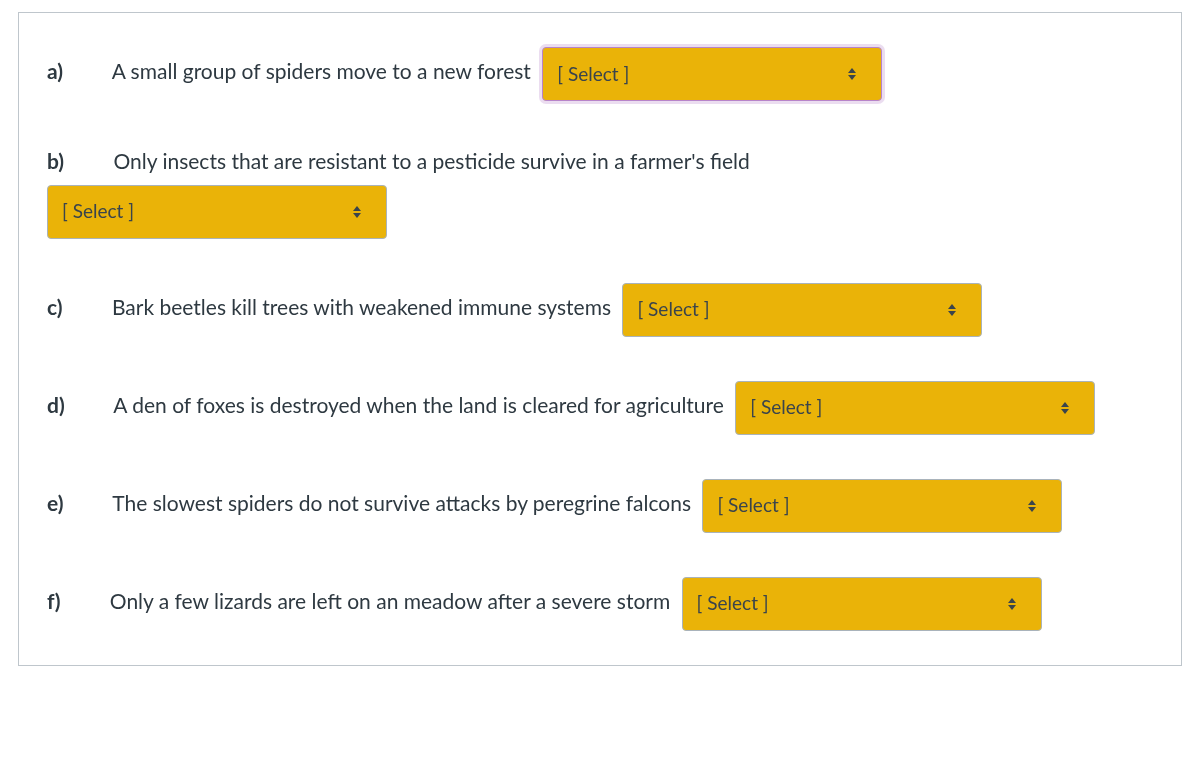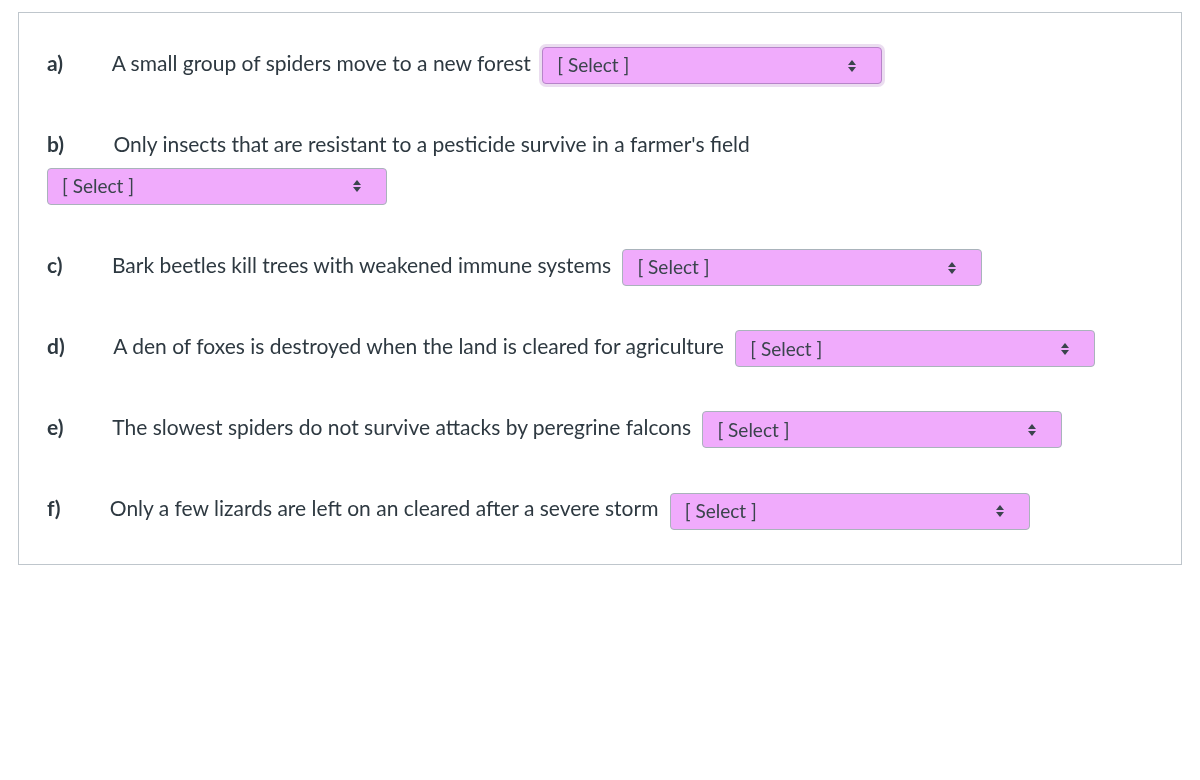--- a/index.html
+++ b/index.html
@@ -32,25 +32,25 @@
   .row:last-child { margin-bottom: 4px; }
   .qlabel { font-weight: 700; }
   .qtext  { font-weight: 400; margin-left: 44px; }
 
   .select-wrap {
     display: inline-flex;
     align-items: center;
     vertical-align: middle;
     border: 1px solid #a9b3bb;
     border-radius: 4px;
-    height: 37px;
+    height: 54px;
     padding: 0 24px 0 14px;
     min-width: 340px;
     position: relative;
-    background: #f0abfc;
+    background: #eab308;
     margin-left: 6px;
   }
   .select-wrap .placeholder {
     font-size: 19px;
     color: #3a444c;
     flex: 1;
   }
   .select-wrap.focused {
     border: 1.5px solid #b784c9;
     box-shadow: 0 0 0 3px rgba(183,132,201,0.28);
@@ -141,21 +141,21 @@
             <path d="M5 0 L9 5 L1 5 Z" fill="#3a444c"></path>
           </svg>
         <svg width="10" height="6" viewBox="0 0 10 6">
             <path d="M1 1 L9 1 L5 6 Z" fill="#3a444c"></path>
           </svg>
       </span>
     </span>
   </div>
 
   <div class="row">
-    <span class="qlabel">f)</span><span class="qtext"> Only a few lizards are left on an cleared after a severe storm</span>
+    <span class="qlabel">f)</span><span class="qtext"> Only a few lizards are left on an meadow after a severe storm</span>
     <span class="select-wrap" style="min-width:360px;">
       <span class="placeholder">[ Select ]</span>
       <span class="sorter">
         <svg width="10" height="6" viewBox="0 0 10 6">
             <path d="M5 0 L9 5 L1 5 Z" fill="#3a444c"></path>
           </svg>
         <svg width="10" height="6" viewBox="0 0 10 6">
             <path d="M1 1 L9 1 L5 6 Z" fill="#3a444c"></path>
           </svg>
       </span>

